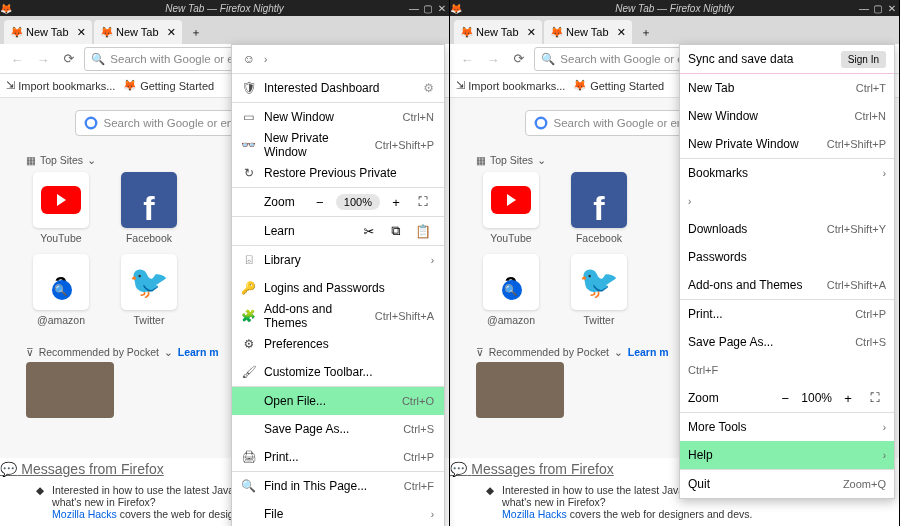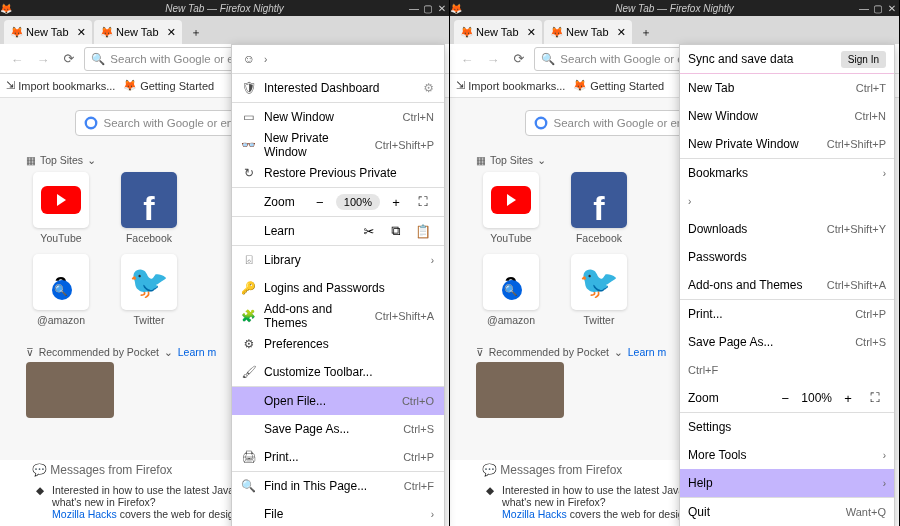--- a/index.html
+++ b/index.html
@@ -22,29 +22,29 @@
 .bm-bar { height:24px; border-bottom:1px solid #e0e0e0; display:flex; align-items:center; padding:0 6px; gap:8px; font-size:11px; color:#333; }
 .bm { display:flex; align-items:center; gap:3px; }
 .content { flex:1; background:#f7f7f7; padding:12px 26px; position:relative; overflow:hidden; }
 .searchbox { width:300px; max-width:100%; height:26px; border:1px solid #ccc; border-radius:4px; background:#fff; display:flex; align-items:center; padding:0 8px; margin:0 auto 18px; font-size:11.5px; color:#888; }
 .searchbox svg { margin-right:6px; }
 .section-label { font-size:10.5px; color:#555; margin:12px 0 6px; display:flex; align-items:center; gap:4px; }
 .tile-grid { display:flex; gap:18px; flex-wrap:wrap; }
 .tile { width:70px; display:flex; flex-direction:column; align-items:center; gap:4px; font-size:10.5px; color:#555; }
 .tile-icon { width:56px; height:56px; background:#fff; border-radius:5px; box-shadow:0 1px 3px rgba(0,0,0,.15); display:flex; align-items:center; justify-content:center; position:relative; overflow:hidden; }
 .pocket { font-size:10.5px; color:#555; margin:20px 0 4px; display:flex; align-items:center; gap:5px; }
-.pocket a { color:#0061e0; }
+.pocket a { color:#0061e0;font-weight:bold; }
 .story { display:flex; gap:8px; }
 .story-thumb { width:88px; height:56px; background:#7a6858; border-radius:4px; }
-.msgs { font-size:12px; color:#666; padding:3px 32px; }
+.msgs { font-size:14px; color:#666; padding:3px 0;text-decoration:underline; }
 .article { font-size:10.5px; padding:4px 36px 6px; display:flex; gap:8px; color:#333; }
 .article a { color:#0061e0; }
 .menu { position:absolute; top:44px; right:4px; width:214px; background:#fff; border:1px solid #ccc; box-shadow:0 3px 10px rgba(0,0,0,.25); z-index:100; font-size:12px; }
 .menu-row { height:28px; display:flex; align-items:center; padding:0 10px; gap:8px; position:relative; }
-.menu-row.hl { background:#c4b5fd; }
+.menu-row.hl { background:#86efac; }
 .menu-sep { height:1px; background:#ddd; }
 .menu-row .ico { width:14px; display:flex; justify-content:center; color:#4a4a4a; font-size:12px; }
 .menu-row .label { flex:1; }
 .menu-row .shortcut { font-size:11px; color:#666; }
 .menu-row .chev { font-size:10px; color:#666; }
 .zoom-ctrl { display:flex; align-items:center; gap:5px; margin-left:auto; }
 .zoom-btn { width:22px; height:20px; display:flex; align-items:center; justify-content:center; font-size:13px; }
 .zoom-pct { background:#e5e5e5; border-radius:10px; padding:2px 8px; font-size:11px; }
 .menu2 { width:216px; right:4px; top:44px; }
 .menu2 .menu-row { padding:0 8px; }
@@ -437,29 +437,26 @@
         <span class="label">Zoom</span>
         <div class="zoom-ctrl">
           <span class="zoom-btn">−</span>
           <span>100%</span>
           <span class="zoom-btn">+</span>
           <span class="zoom-btn">⛶</span>
         </div>
       </div>
     <div class="menu-sep"></div>
     <div class="menu-row">
-        <span class="label">Settings</span>
-      </div>
-    <div class="menu-row">
         <span class="label">More Tools</span>
         <span class="chev">›</span>
       </div>
     <div class="menu-row hl">
         <span class="label">Help</span>
         <span class="chev">›</span>
       </div>
     <div class="menu-sep"></div>
     <div class="menu-row">
         <span class="label">Quit</span>
-        <span class="shortcut">Want+Q</span>
+        <span class="shortcut">Zoom+Q</span>
       </div>
   </div>
 </div>
 
 </body></html>

